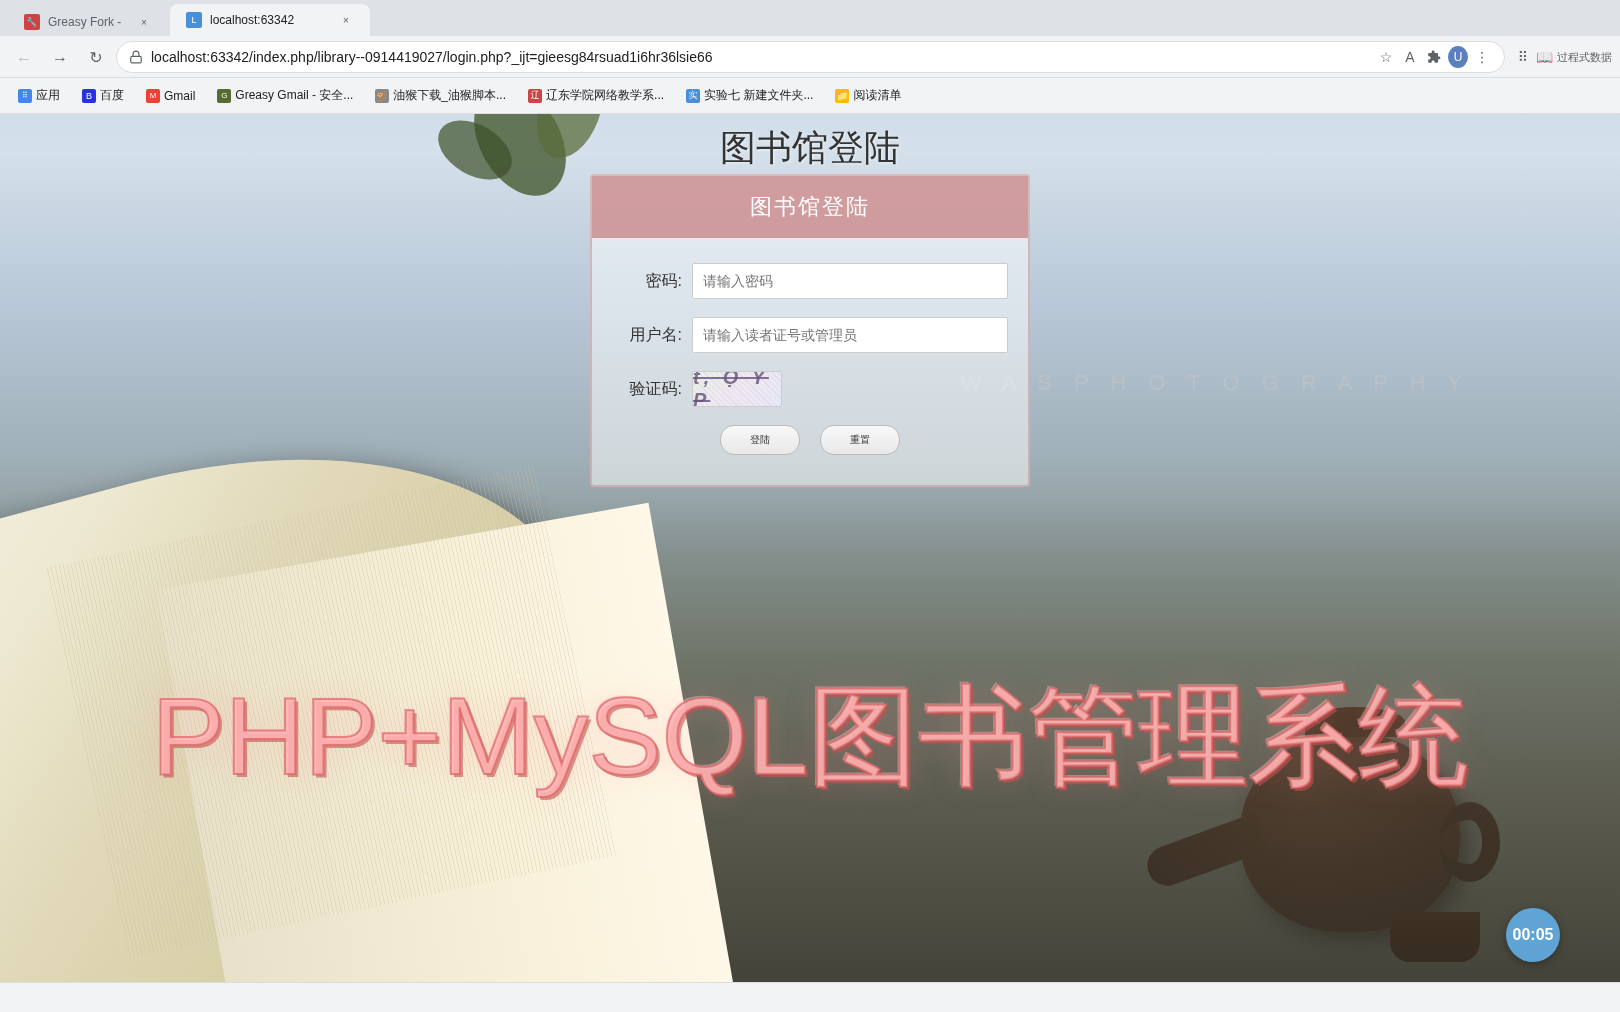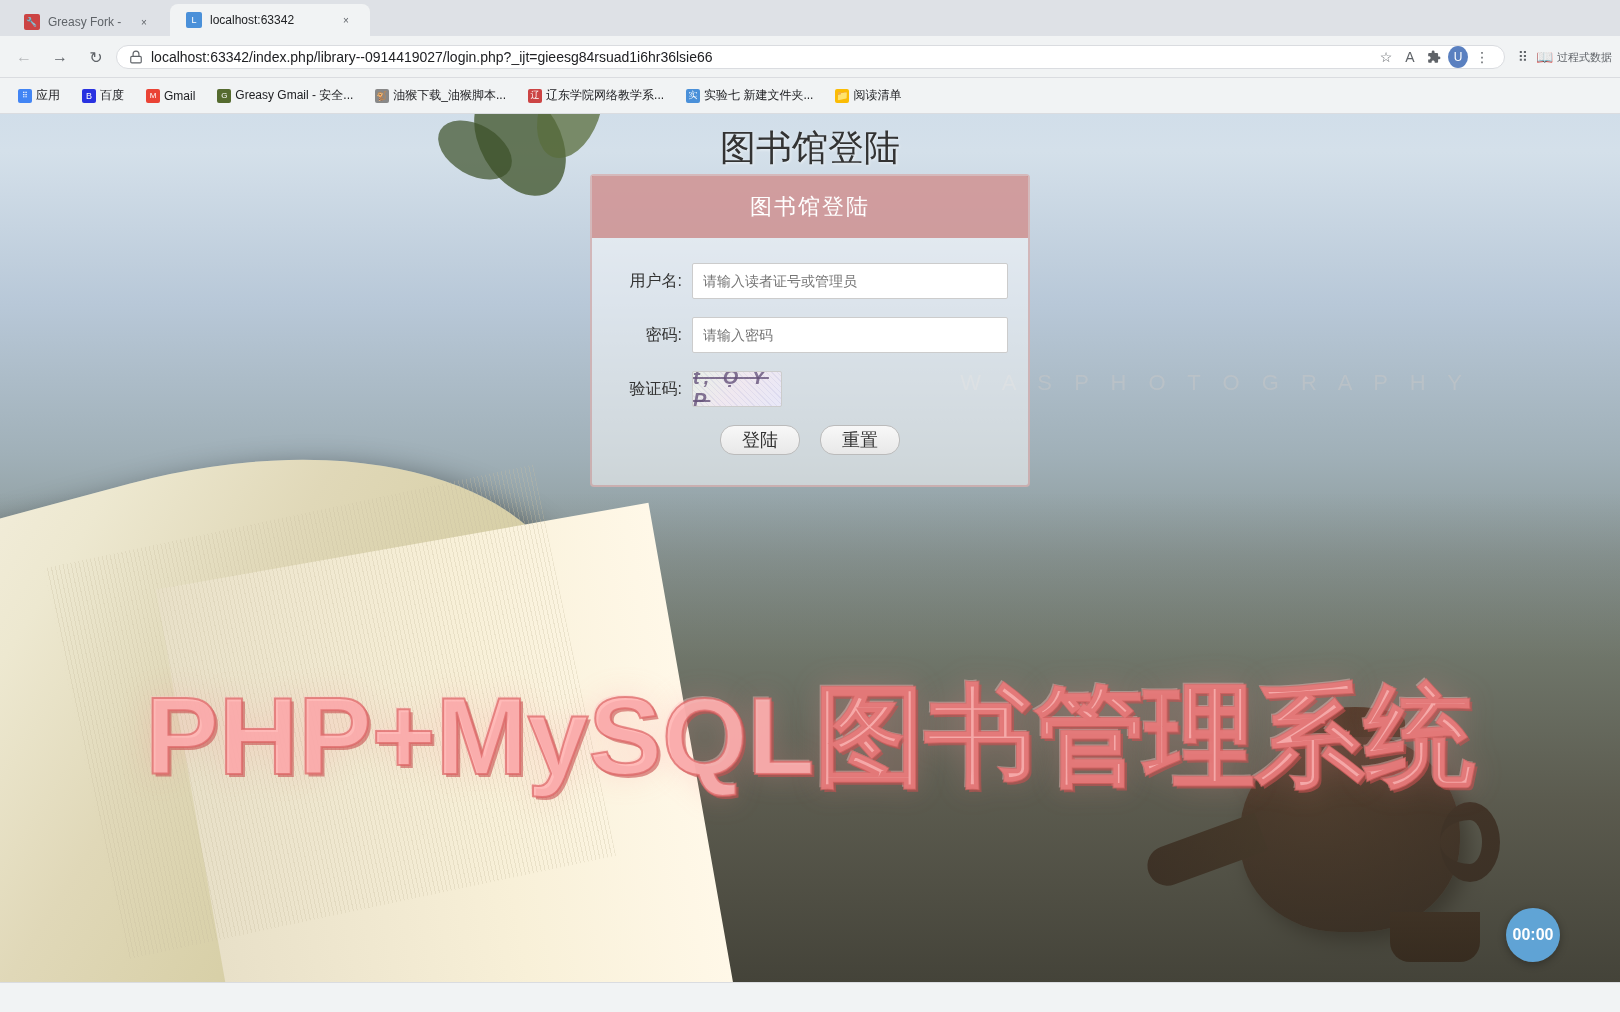--- a/index.html
+++ b/index.html
@@ -216,21 +216,21 @@
       font-weight: 300;
     }
 
     
     .overlay-text {
       position: absolute;
       bottom: 200px;
       left: 50%;
       transform: translateX(-50%);
       font-size: 110px;
-      font-weight: 700;
+      font-weight: 400;
       color: rgba(255,180,180,0.85);
       white-space: nowrap;
       z-index: 10;
       text-shadow: 
         3px 3px 0 rgba(200,80,80,0.6),
         -2px -2px 0 rgba(255,200,200,0.4),
         0 0 30px rgba(255,150,150,0.3);
       -webkit-text-stroke: 2px rgba(220,100,100,0.7);
     }
 
@@ -329,21 +329,21 @@
       align-items: center;
       justify-content: center;
       cursor: pointer;
       color: #5f6368;
       font-size: 16px;
     }
     .nav-btn.disabled { opacity: 0.4; cursor: default; }
 
     .address-bar {
       flex: 1;
-      height: 24px;
+      height: 32px;
       background: white;
       border-radius: 16px;
       border: 1px solid #dadce0;
       display: flex;
       align-items: center;
       padding: 0 12px;
       font-size: 14px;
       color: #202124;
       gap: 8px;
     }
@@ -549,21 +549,21 @@
       justify-content: center;
       gap: 20px;
       margin-top: 10px;
     }
 
     .btn-login, .btn-reset {
       width: 80px;
       height: 30px;
       border: 1px solid #bbb;
       background: linear-gradient(to bottom, #f8f8f8, #e8e8e8);
-      font-size: 18px;
+      font-size: 10px;
       cursor: pointer;
       border-radius: 14px;
       color: #333;
     }
 
     
     .status-bar {
       position: absolute;
       bottom: 0;
       left: 0;
@@ -627,21 +627,21 @@
 <div class="teapot-body"></div>
 <div class="teapot-lid"></div>
 <div class="teapot-spout"></div>
 <div class="teapot-handle"></div>
 <div class="cup"></div>
 
 <div class="watermark">W A S P H O T O G R A P H Y</div>
 
 <div class="overlay-text">PHP+MySQL图书管理系统</div>
 
-<div class="timer-badge">00:00</div>
+<div class="timer-badge">00:05</div>
 
 <div class="browser-chrome">
 
   <div class="tab-bar">
     <div class="tab-inactive">
       <div class="tab-favicon" style="background:#c44;">🔧</div>
       <span>Greasy Fork -</span>
       <span class="tab-close">×</span>
     </div>
     <div class="tab-active">
@@ -721,27 +721,27 @@
 </div>
 
 <div class="content-area">
 
   <h1 class="page-title">图书馆登陆</h1>
 
   <div class="login-container">
     <div class="login-header">图书馆登陆</div>
 
     <div class="form-row">
+      <label class="form-label">密码:</label>
+      <input class="form-input" type="password" placeholder="请输入密码" style="">
+    </div>
+
+    <div class="form-row">
       <label class="form-label">用户名:</label>
       <input class="form-input" type="text" placeholder="请输入读者证号或管理员" style="">
-    </div>
-
-    <div class="form-row">
-      <label class="form-label">密码:</label>
-      <input class="form-input" type="password" placeholder="请输入密码" style="">
     </div>
 
     <div class="form-row">
       <label class="form-label">验证码:</label>
       <div class="captcha-row">
         <div class="captcha-img">t, Ọ Y P</div>
       </div>
     </div>
 
     <div class="btn-row">

